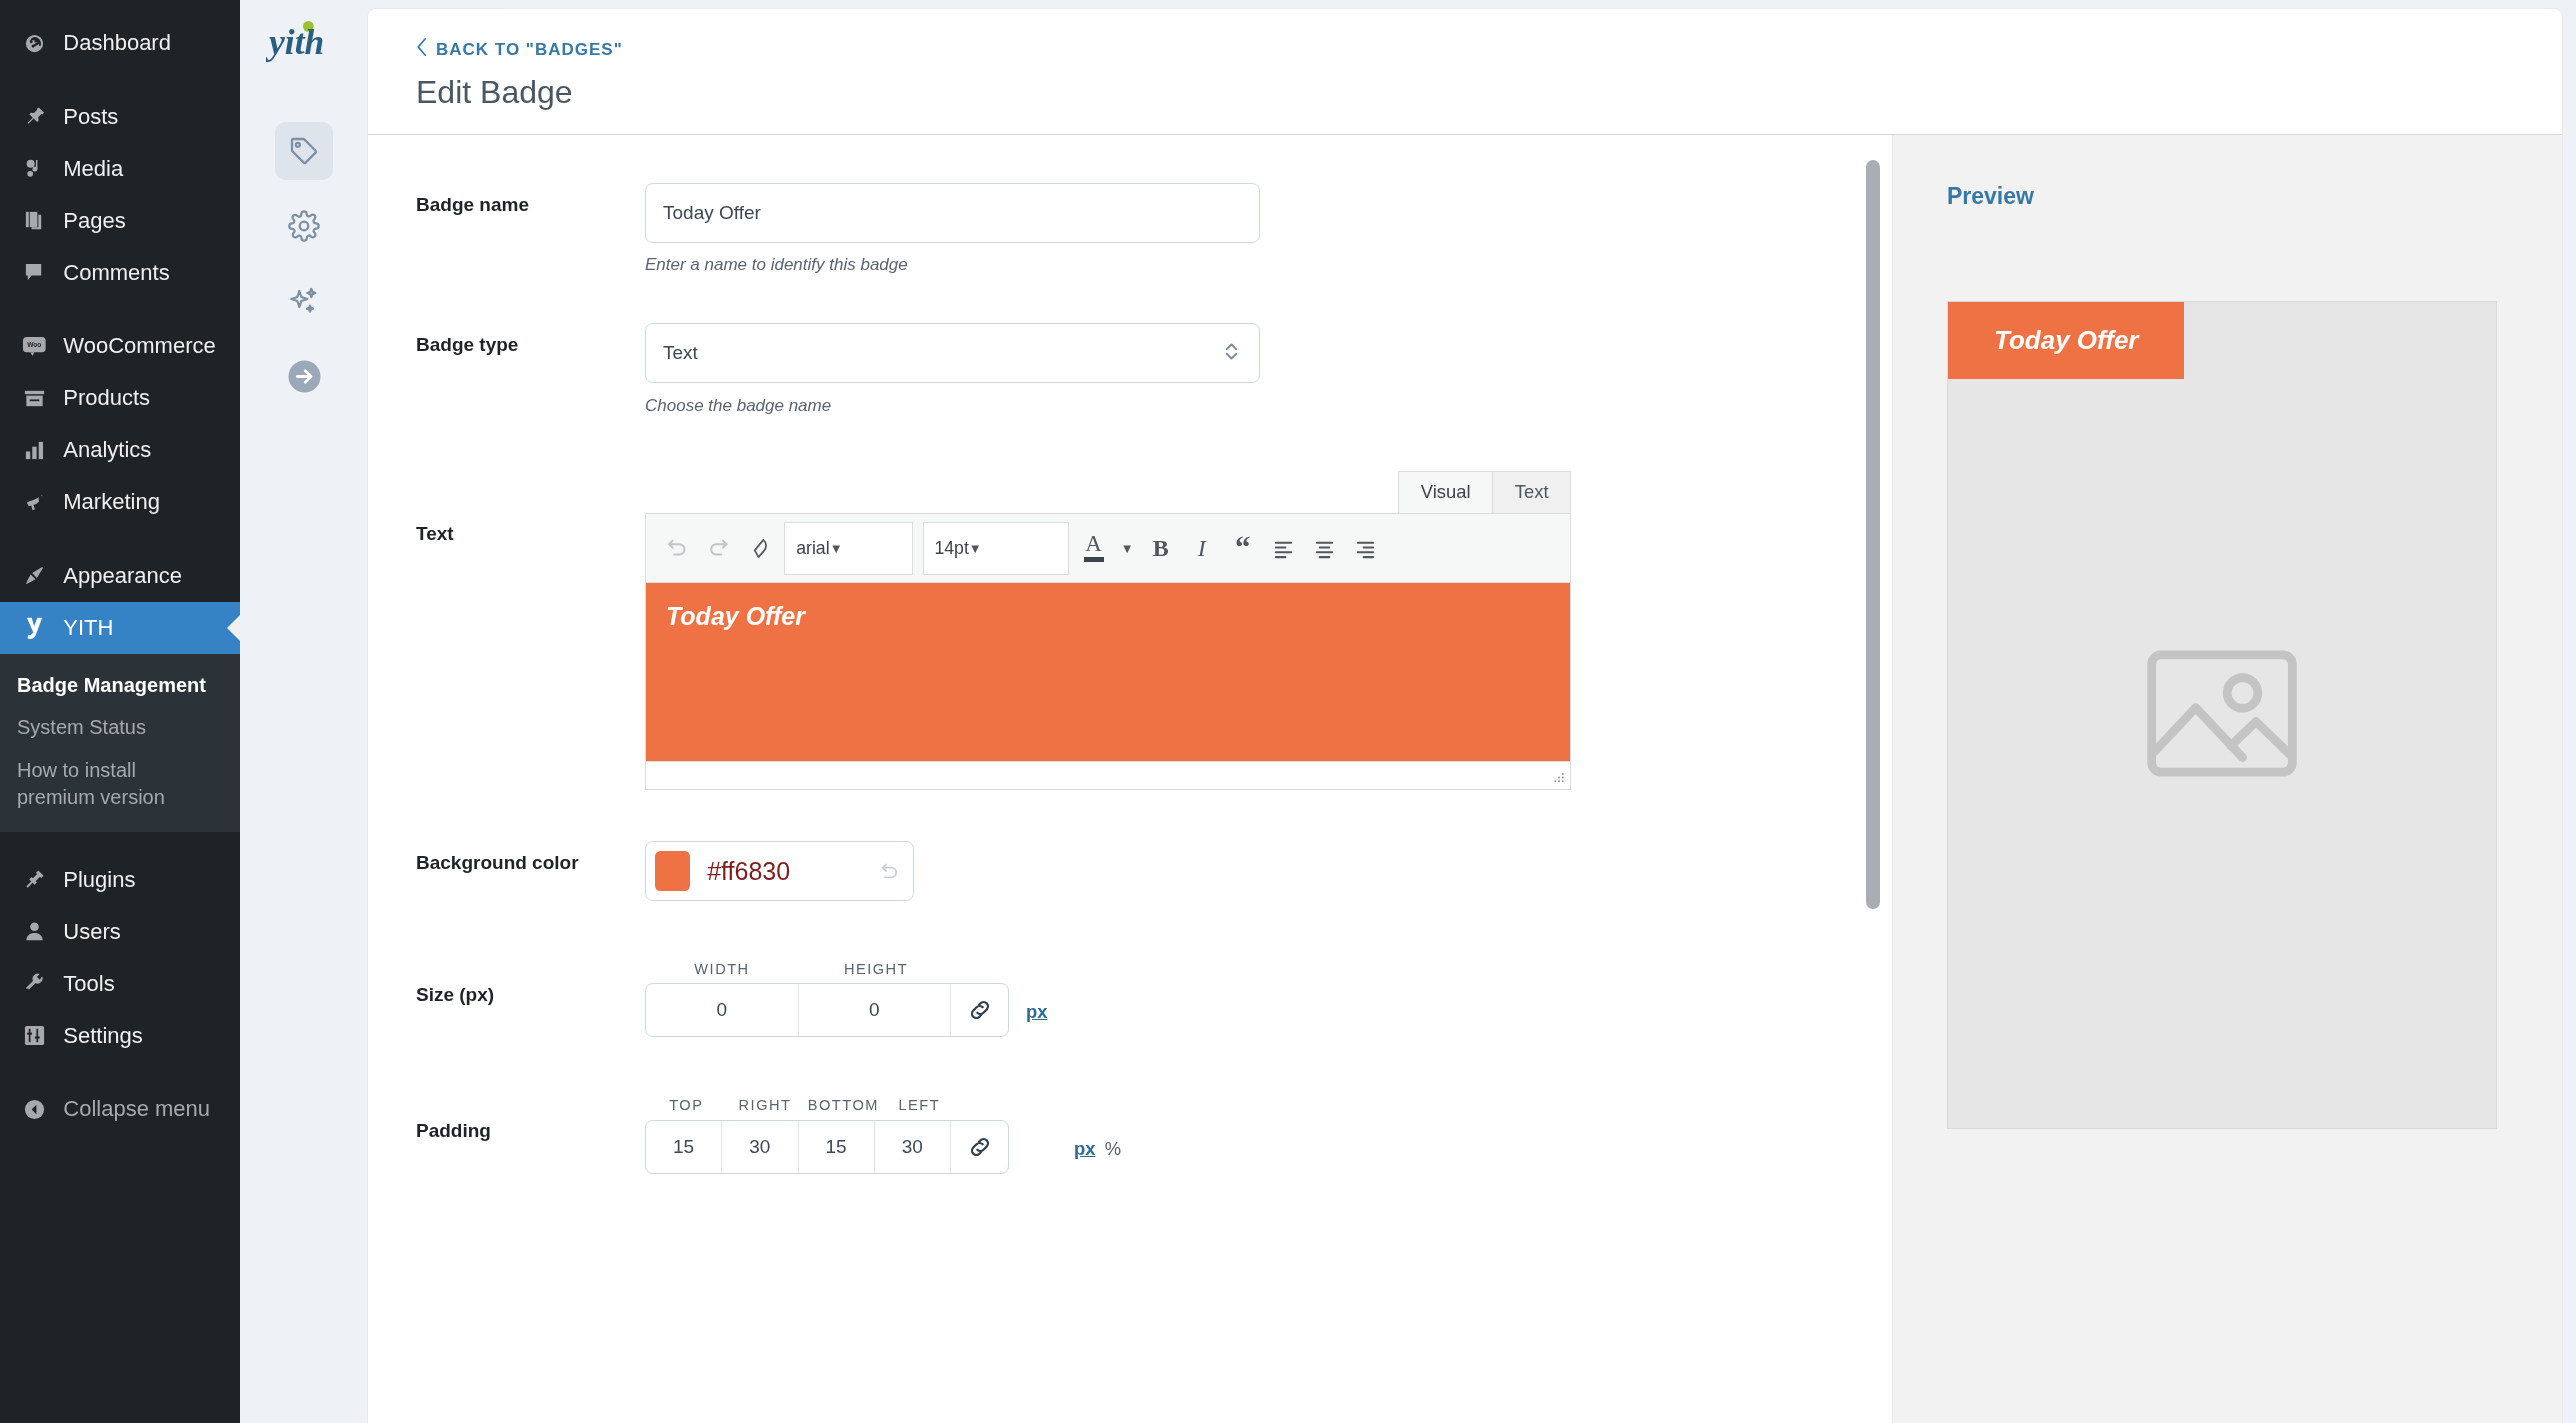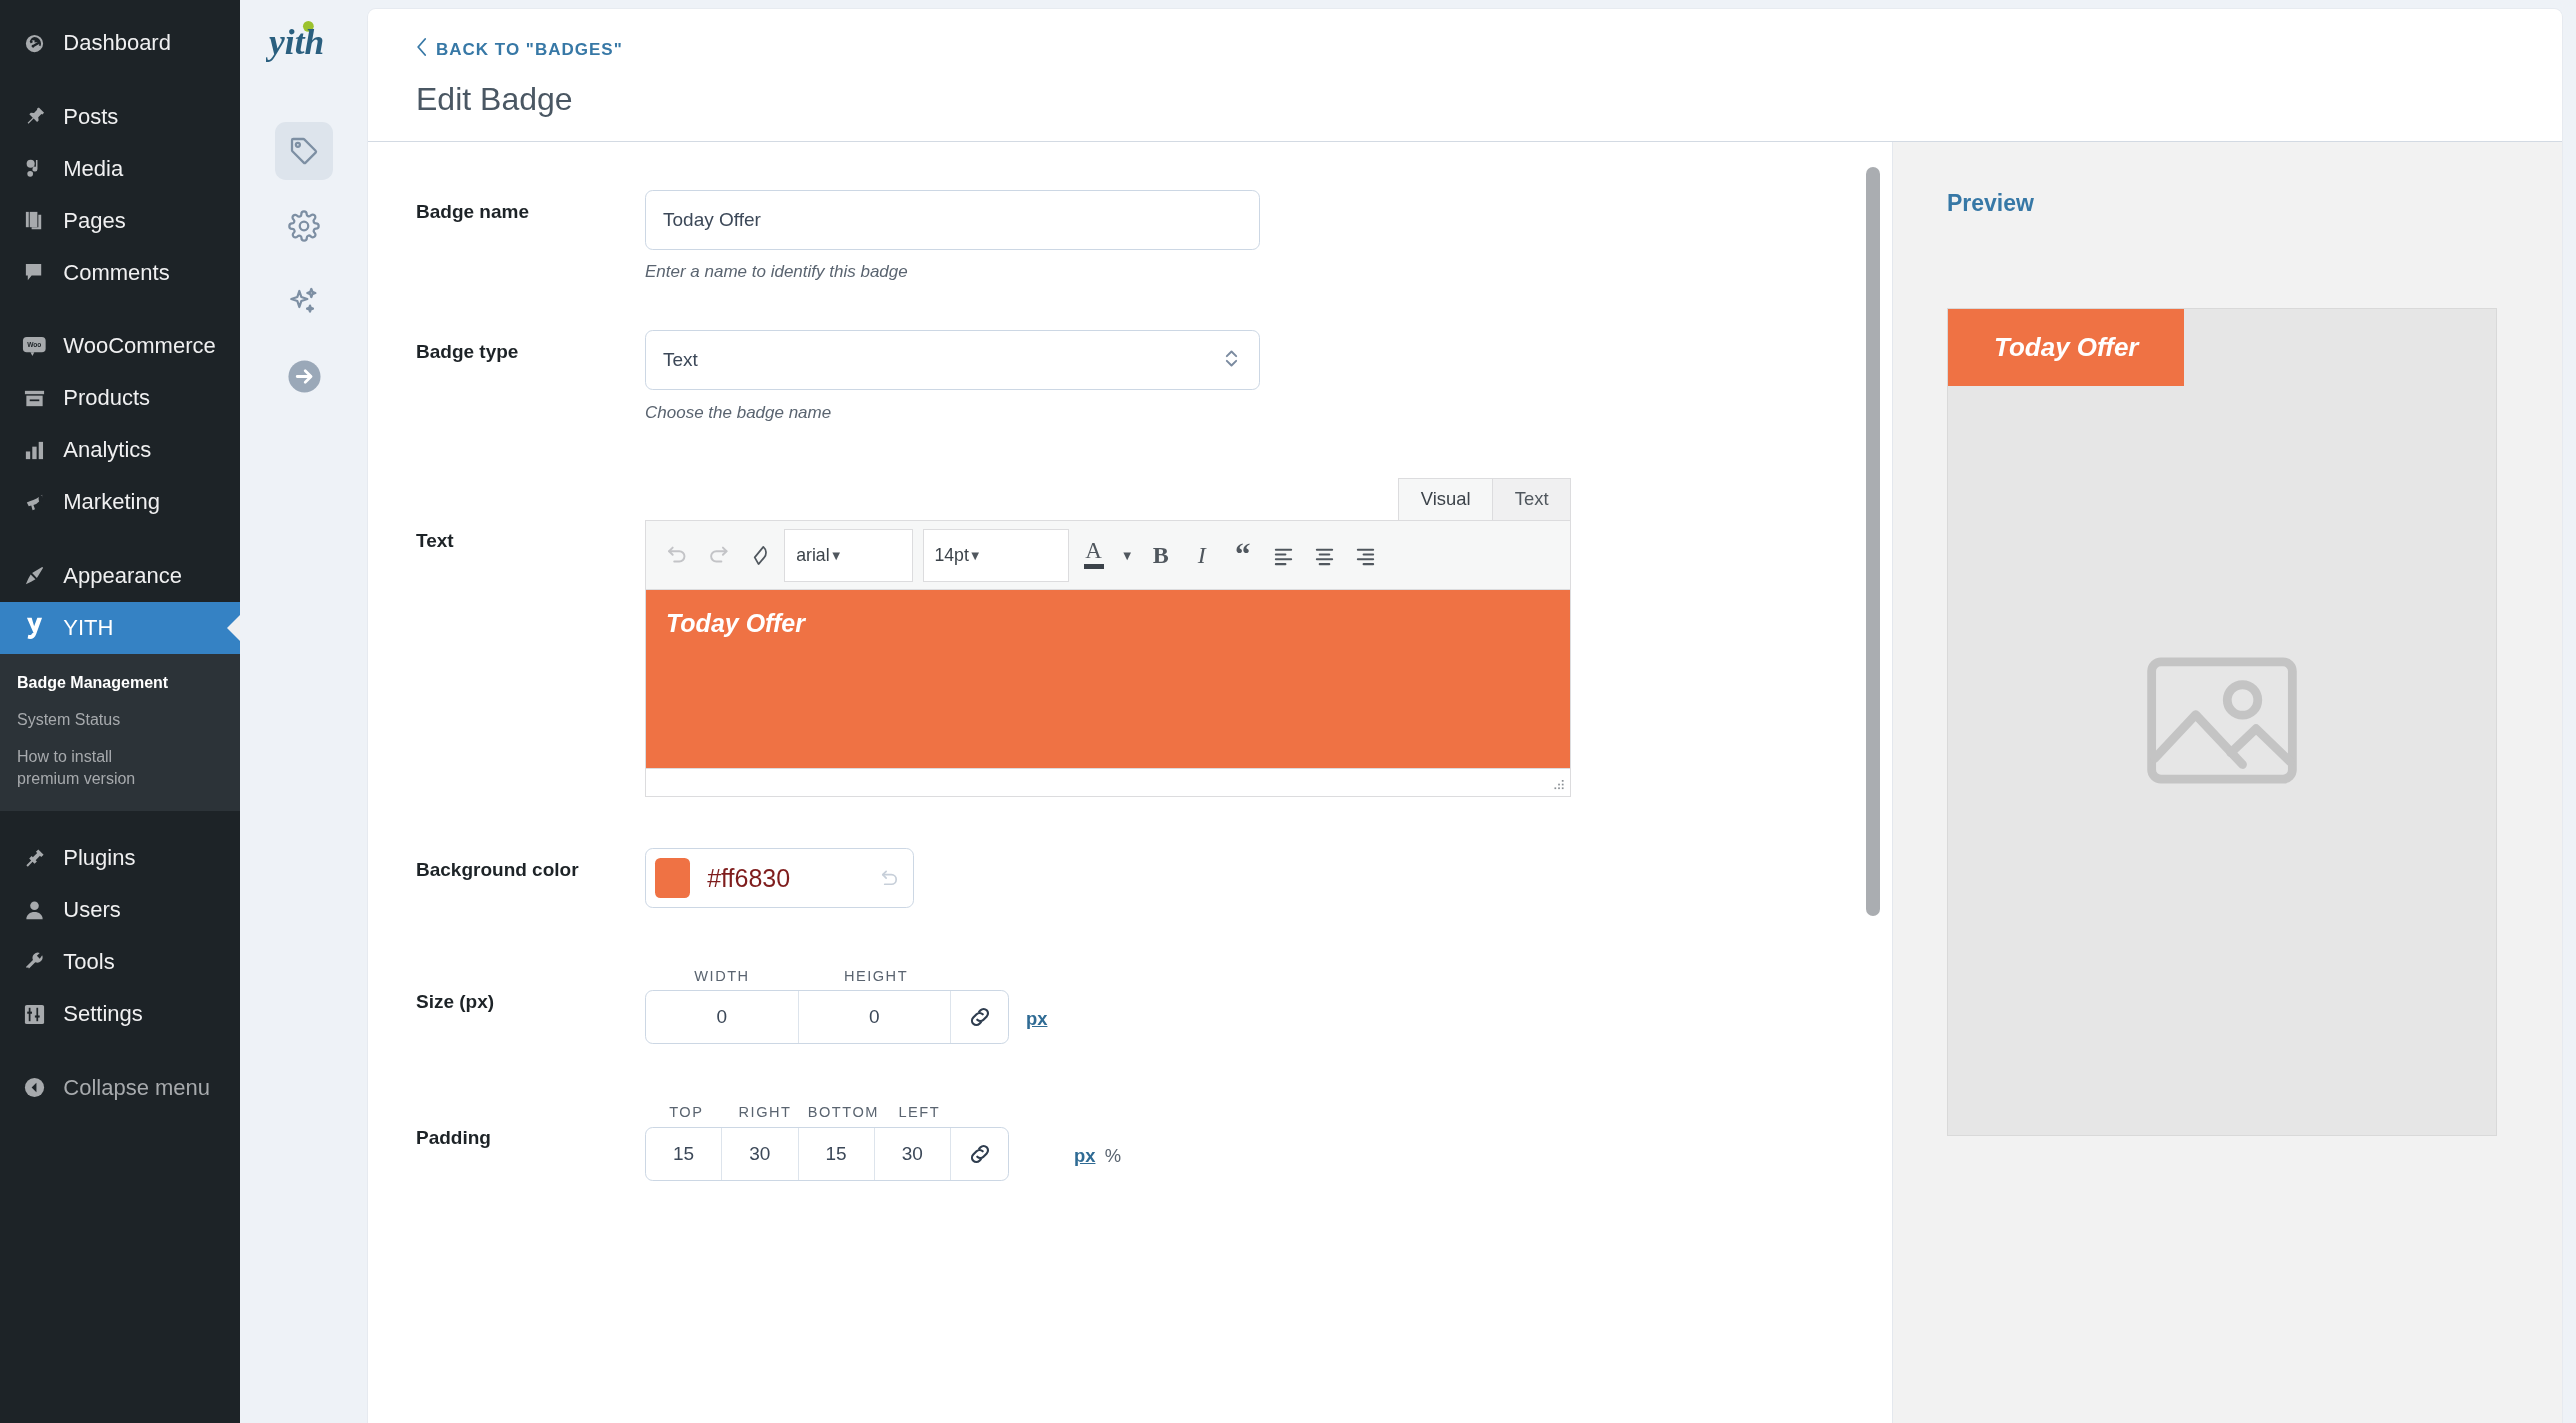--- a/index.html
+++ b/index.html
@@ -43,21 +43,21 @@
   .wp-item.active::after {
     content: ""; position: absolute; right: -0.8px; top: 50%;
     margin-top: -14px;
     border-style: solid; border-width: 14px 14px 14px 0;
     border-color: transparent #f0f0f1 transparent transparent;
   }
   .wp-sep { height: 21.5px; }
   .wp-submenu { background: #2c3338; padding: 10.8px 0 14px 0; }
   .wp-sub-item {
     display: block; padding: 7.7px 0 7.7px 17px;
-    font-size: 16px; color: #a7aaad; line-height: 1.35;
+    font-size: 20px; color: #a7aaad; line-height: 1.35;
     cursor: pointer;
   }
   .wp-sub-item.current { color: #fff; font-weight: bold; }
 
   
   .yith-rail {
     width: 128px; flex: 0 0 128px;
     background: #eef2f7;
     display: flex; flex-direction: column; align-items: center;
     padding-top: 20px;
@@ -93,21 +93,21 @@
   .panel-header {
     padding: 28px 0 23px 48px;
     border-bottom: 1.5px solid #d3dae3;
   }
   .back-link {
     display: inline-flex; align-items: center; gap: 7.7px;
     color: #3778a6; font-size: 17px; font-weight: bold;
     letter-spacing: 1px; cursor: pointer;
   }
   .page-title {
-    margin-top: 19px;
+    margin-top: 12px;
     font-size: 32px; color: #4a5763; font-weight: normal;
   }
   .panel-body { flex: 1 1 auto; display: flex; min-height: 0; position: relative; }
 
   .form-area {
     flex: 1 1 auto; position: relative; min-width: 0;
     padding: 48px 0 0 0;
   }
   .scroll-track {
     position: absolute; top: 21.5px; right: 12.3px;

